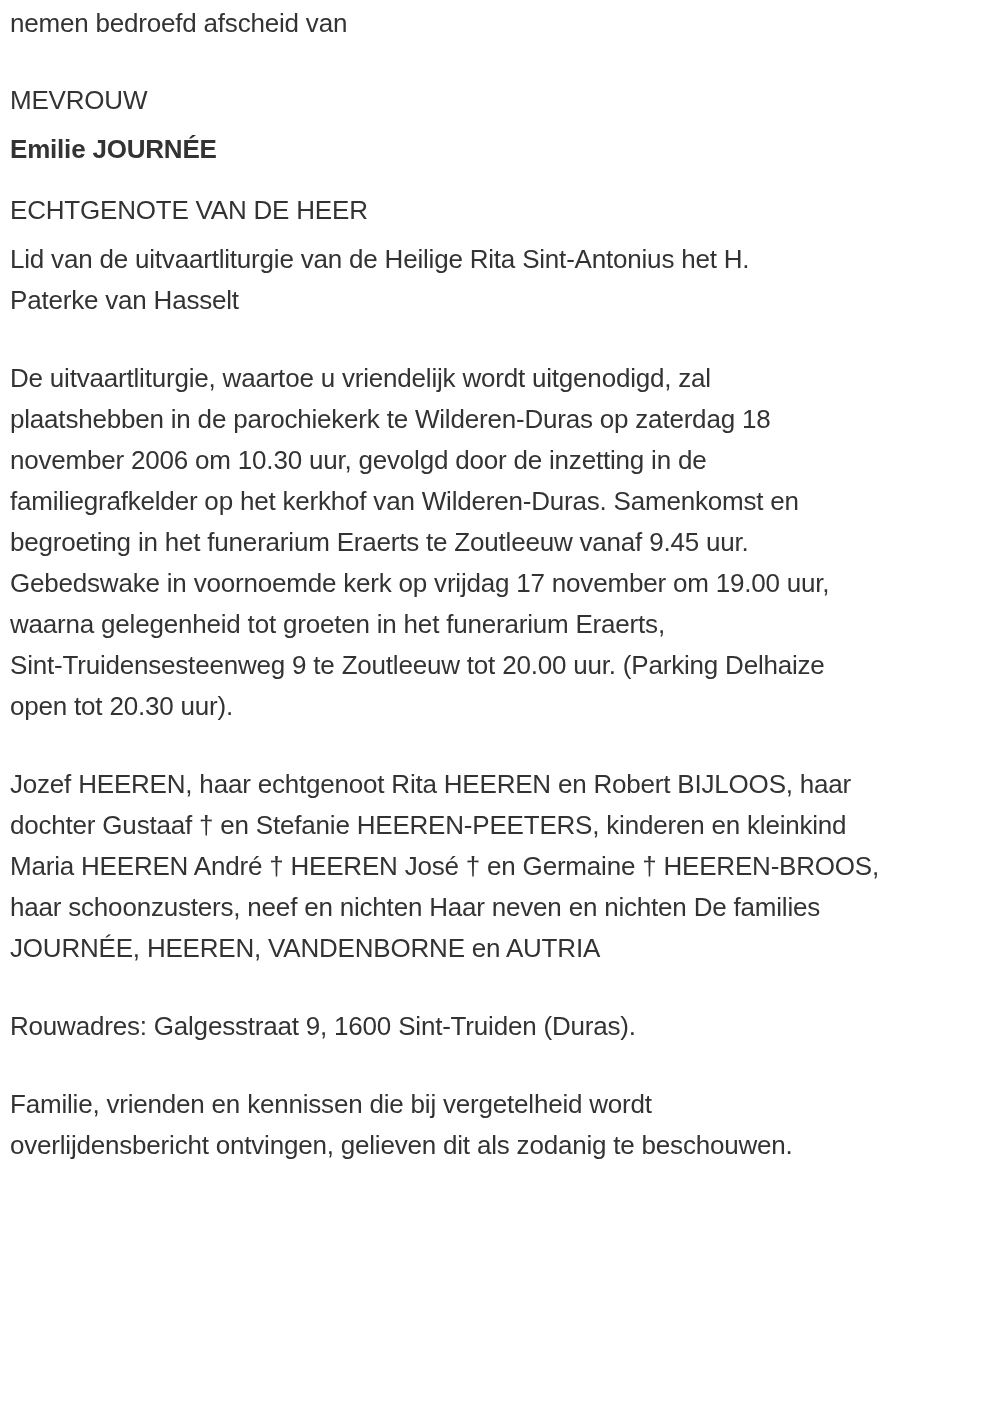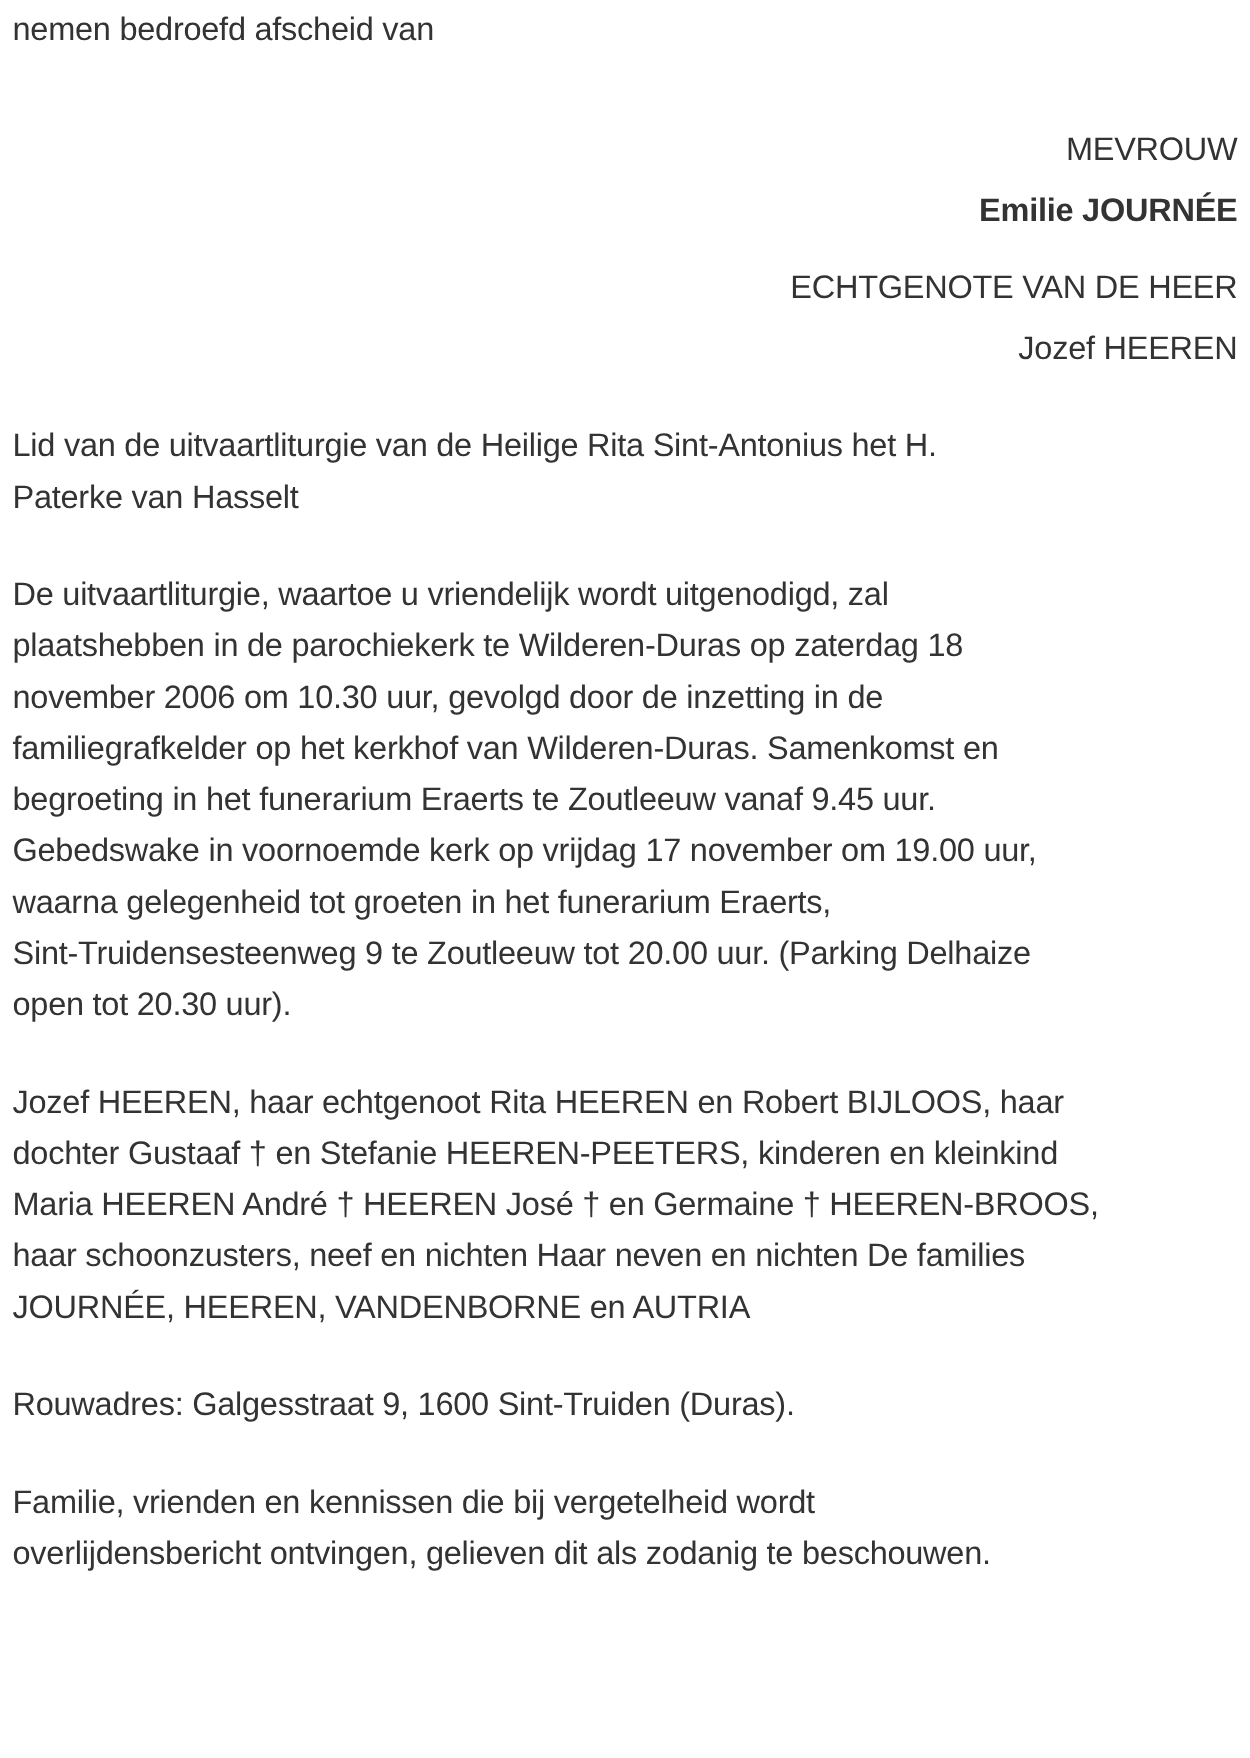--- a/index.html
+++ b/index.html
@@ -27,47 +27,45 @@
   }
   .page p {
     margin: 0 0 37px 0;
     padding: 0;
     white-space: pre-line;
   }
   .page p.tight {
     margin-bottom: 8px;
   }
   .page p.intro {
-    margin-bottom: 55px;
+    margin-bottom: 36px;
   }
   .page p.name-bold {
     font-weight: 700;
     margin-bottom: 20px;
   }
   .header-group {
     margin: 0;
     padding: 0;
-    text-align: right;
   }
   .header-group p.last {
     margin-bottom: 37px;
   }
 </style>
 </head>
 <body>
 
 <div class="page">
 
   <p class="intro">nemen bedroefd afscheid van</p>
 
   <div class="header-group">
     <p class="tight">MEVROUW</p>
     <p class="name-bold">Emilie JOURNÉE</p>
     <p class="tight">ECHTGENOTE VAN DE HEER</p>
-    <p class="last">Jozef HEEREN</p>
   </div>
 
   <p>Lid van de uitvaartliturgie van de Heilige Rita Sint-Antonius het H.
 Paterke van Hasselt</p>
 
 
   <p>De uitvaartliturgie, waartoe u vriendelijk wordt uitgenodigd, zal
 plaatshebben in de parochiekerk te Wilderen-Duras op zaterdag 18
 november 2006 om 10.30 uur, gevolgd door de inzetting in de
 familiegrafkelder op het kerkhof van Wilderen-Duras. Samenkomst en

